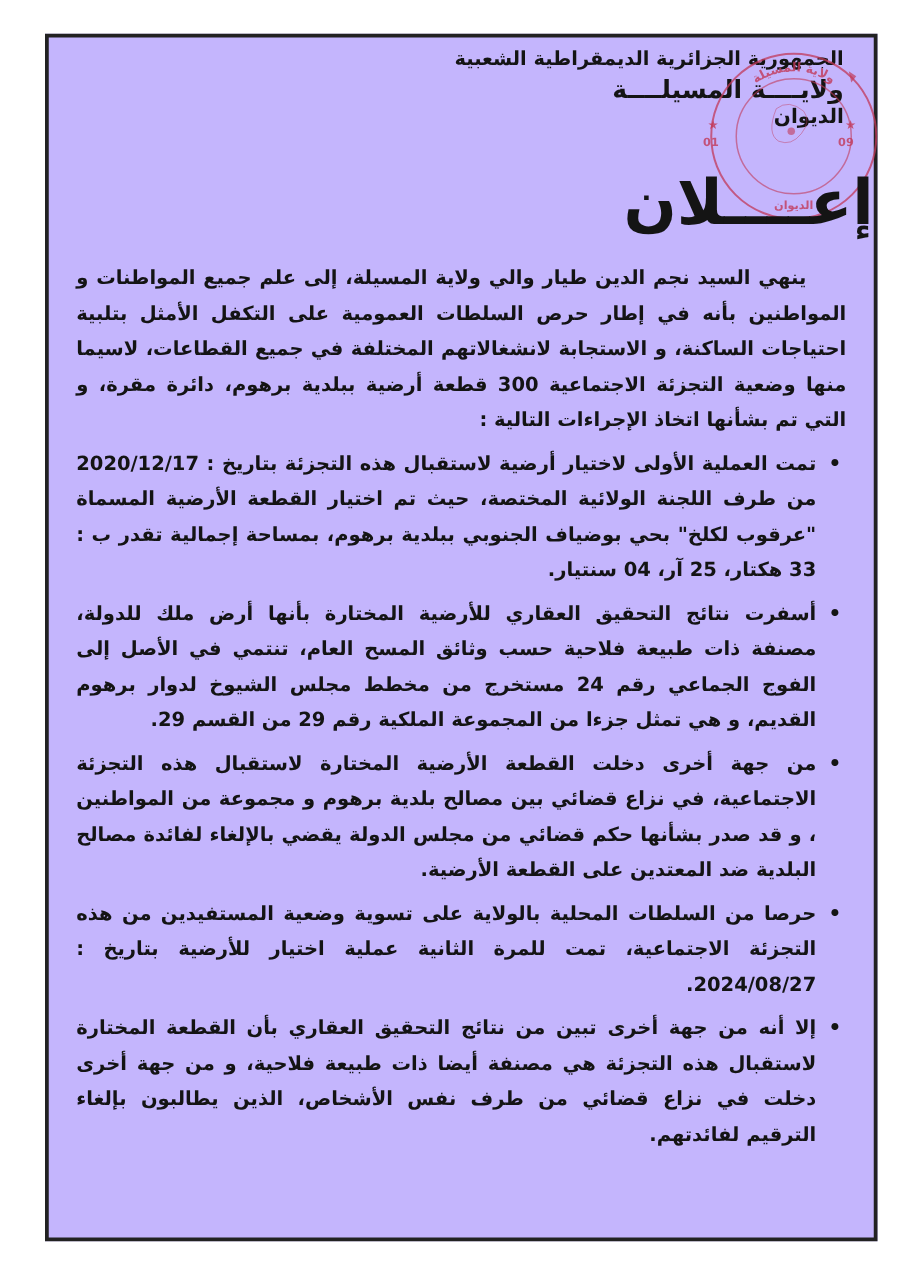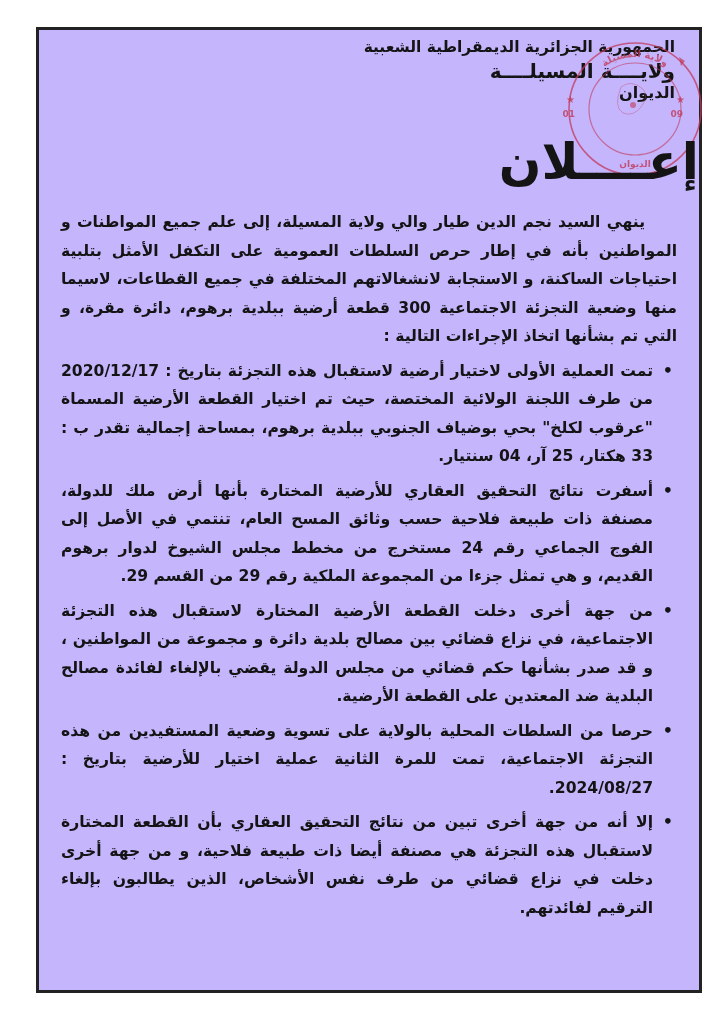--- a/index.html
+++ b/index.html
@@ -75,21 +75,21 @@
       <li>
         <span class="bullet">•</span>
         <span>تمت العملية الأولى لاختيار أرضية لاستقبال هذه التجزئة بتاريخ : 2020/12/17 من طرف اللجنة الولائية المختصة، حيث تم اختيار القطعة الأرضية المسماة "عرقوب لكلخ" بحي بوضياف الجنوبي ببلدية برهوم، بمساحة إجمالية تقدر ب : 33 هكتار، 25 آر، 04 سنتيار.</span>
       </li>
       <li>
         <span class="bullet">•</span>
         <span>أسفرت نتائج التحقيق العقاري للأرضية المختارة بأنها أرض ملك للدولة، مصنفة ذات طبيعة فلاحية حسب وثائق المسح العام، تنتمي في الأصل إلى الفوج الجماعي رقم 24 مستخرج من مخطط مجلس الشيوخ لدوار برهوم القديم، و هي تمثل جزءا من المجموعة الملكية رقم 29 من القسم 29.</span>
       </li>
       <li>
         <span class="bullet">•</span>
-        <span>من جهة أخرى دخلت القطعة الأرضية المختارة لاستقبال هذه التجزئة الاجتماعية، في نزاع قضائي بين مصالح بلدية دائرة و مجموعة من المواطنين ، و قد صدر بشأنها حكم قضائي من مجلس الدولة يقضي بالإلغاء لفائدة مصالح البلدية ضد المعتدين على القطعة الأرضية.</span>
+        <span>من جهة أخرى دخلت القطعة الأرضية المختارة لاستقبال هذه التجزئة الاجتماعية، في نزاع قضائي بين مصالح بلدية برهوم و مجموعة من المواطنين ، و قد صدر بشأنها حكم قضائي من مجلس الدولة يقضي بالإلغاء لفائدة مصالح البلدية ضد المعتدين على القطعة الأرضية.</span>
       </li>
       <li>
         <span class="bullet">•</span>
         <span>حرصا من السلطات المحلية بالولاية على تسوية وضعية المستفيدين من هذه التجزئة الاجتماعية، تمت للمرة الثانية عملية اختيار للأرضية بتاريخ : 2024/08/27.</span>
       </li>
       <li>
         <span class="bullet">•</span>
         <span>إلا أنه من جهة أخرى تبين من نتائج التحقيق العقاري بأن القطعة المختارة لاستقبال هذه التجزئة هي مصنفة أيضا ذات طبيعة فلاحية، و من جهة أخرى دخلت في نزاع قضائي من طرف نفس الأشخاص، الذين يطالبون بإلغاء الترقيم لفائدتهم.</span>
       </li>
     </ul>

